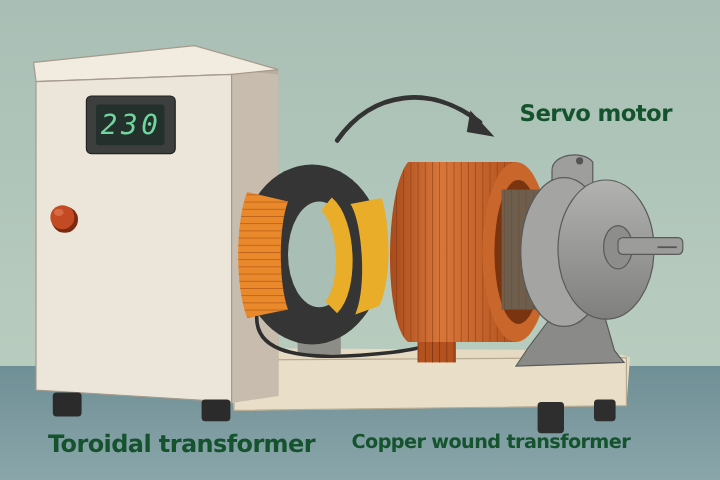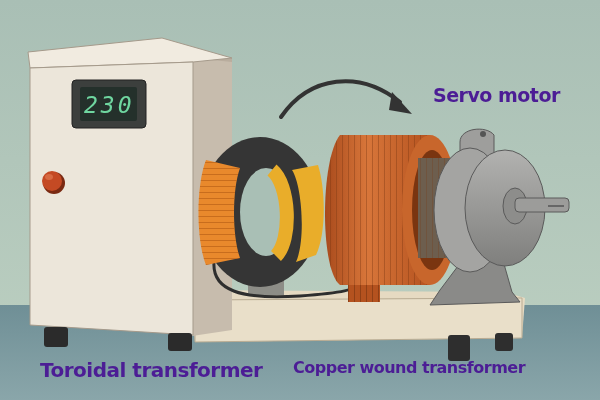--- a/index.html
+++ b/index.html
@@ -3,21 +3,21 @@
 <meta charset="utf-8">
 <style>
   html, body { margin: 0; padding: 0; }
   body { width: 600px; height: 400px; overflow: hidden; background: #a9bfb6; }
   .scene { position: relative; width: 600px; height: 328px; border-radius: 17px; }
   svg { position: absolute; left: 0; top: 0; }
   .label {
     position: absolute;
     font-family: "DejaVu Sans", sans-serif;
     font-weight: bold;
-    color: #4c1d95;
+    color: #14532d;
     letter-spacing: -0.5px;
     white-space: nowrap;
   }
   .lbl-servo { left: 433px; top: 84px; font-size: 19px; }
   .lbl-toroid { left: 40px; top: 358px; font-size: 20px; }
   .lbl-copper { left: 293px; top: 358px; font-size: 16px; }
   .display-text {
     position: absolute;
     left: 84px; top: 92px;
     font-family: "DejaVu Sans Mono", monospace;

